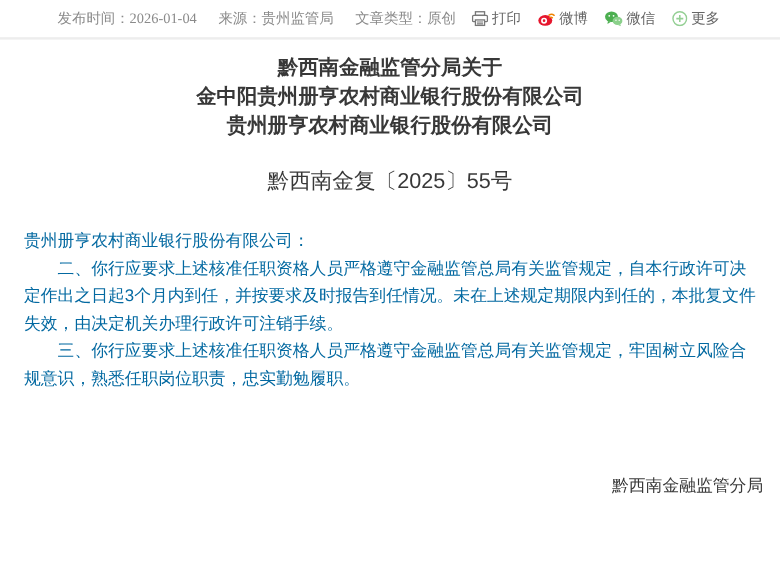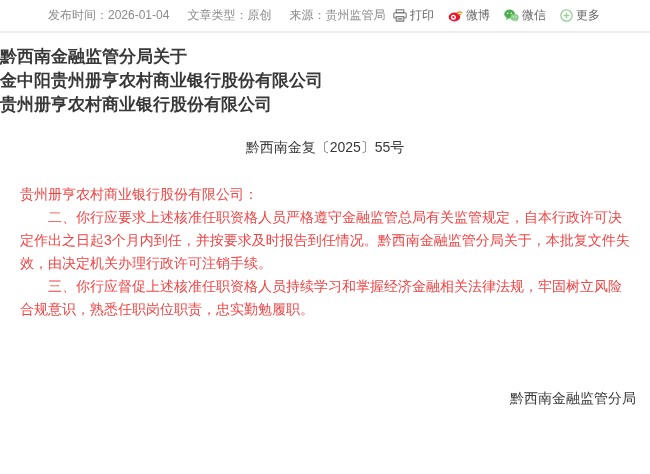--- a/index.html
+++ b/index.html
@@ -14,73 +14,74 @@
   .topbar {
     height: 33px;
     display: flex;
     align-items: center;
     justify-content: space-between;
     padding: 0 50px 0 48px;
     border-bottom: 2px solid #ededed;
     background: #ffffff;
   }
   .meta-group { display: flex; align-items: center; gap: 18px; }
-  .meta-item { font-size: 12px; color: #8a8a8a; white-space: nowrap; }
+  .meta-item { font-size: 12px; color: #8a8a8a; white-space: nowrap; font-family: Liberation Serif, serif; }
   .meta-item .meta-value { color: #8a8a8a; }
 
   .actions-group { display: flex; align-items: center; gap: 14px; }
   .action-item {
     display: flex; align-items: center; gap: 3px;
     font-size: 12px; color: #666666;
     background: none; border: none; cursor: pointer;
     font-family: inherit; white-space: nowrap;
   }
   .action-item svg { display: block; }
 
   
   .doc-title {
     margin-top: 12px;
+    text-align: center;
     font-size: 17px;
     font-weight: bold;
     line-height: 24px;
     color: #383838;
   }
   .doc-number {
     margin-top: 22px;
     text-align: center;
-    font-size: 14px;
+    font-size: 18px;
     color: #383838;
   }
   .doc-body {
     margin-top: 26px;
     padding: 0 20px;
     font-size: 14px;
     line-height: 23px;
-    color: #ef4444;
+    color: #0369a1;
   }
   .doc-body p { margin: 0; }
   .doc-body p.indent { text-indent: 2em; }
 
   .signature-block {
     margin-top: 64px;
     padding-right: 14px;
     text-align: right;
     font-size: 14px;
     line-height: 26px;
     color: #383838;
   }
 </style>
 </head>
 <body>
 
 <div class="topbar">
   <div class="meta-group">
     <span class="meta-item"><span>发布时间：</span><span class="meta-value">2026-01-04</span></span>
+    <span class="meta-item"><span>来源：</span><span class="meta-value">贵州监管局</span></span>
     <span class="meta-item"><span>文章类型：</span><span class="meta-value">原创</span></span>
-    <span class="meta-item"><span>来源：</span><span class="meta-value">贵州监管局</span></span>
   </div>
 
   <div class="actions-group">
     <button class="action-item">
       <span>
         <svg width="14" height="13" viewBox="0 0 14 13">
           <rect x="3.2" y="0.8" width="7.6" height="3" fill="none" stroke="#777777" stroke-width="1.1"></rect>
           <rect x="0.8" y="3.8" width="12.4" height="5.2" rx="1" fill="none" stroke="#777777" stroke-width="1.1"></rect>
           <rect x="3.2" y="7.6" width="7.6" height="4.6" fill="#ffffff" stroke="#777777" stroke-width="1.1"></rect>
           <line x1="4.5" y1="9.4" x2="9.5" y2="9.4" stroke="#777777" stroke-width="0.9"></line>
@@ -135,20 +136,20 @@
 <h1 class="doc-title">
   <div>黔西南金融监管分局关于</div>
   <div>金中阳贵州册亨农村商业银行股份有限公司</div>
   <div>贵州册亨农村商业银行股份有限公司</div>
 </h1>
 
 <div class="doc-number">黔西南金复〔2025〕55号</div>
 
 <div class="doc-body">
   <p>贵州册亨农村商业银行股份有限公司：</p>
-  <p class="indent">二、你行应要求上述核准任职资格人员严格遵守金融监管总局有关监管规定，自本行政许可决定作出之日起3个月内到任，并按要求及时报告到任情况。黔西南金融监管分局关于，本批复文件失效，由决定机关办理行政许可注销手续。</p>
-  <p class="indent">三、你行应督促上述核准任职资格人员持续学习和掌握经济金融相关法律法规，牢固树立风险合规意识，熟悉任职岗位职责，忠实勤勉履职。</p>
+  <p class="indent">二、你行应要求上述核准任职资格人员严格遵守金融监管总局有关监管规定，自本行政许可决定作出之日起3个月内到任，并按要求及时报告到任情况。未在上述规定期限内到任的，本批复文件失效，由决定机关办理行政许可注销手续。</p>
+  <p class="indent">三、你行应要求上述核准任职资格人员严格遵守金融监管总局有关监管规定，牢固树立风险合规意识，熟悉任职岗位职责，忠实勤勉履职。</p>
 </div>
 
 <div class="signature-block">
   <div>黔西南金融监管分局</div>
 
 </div>
 
 </body></html>

